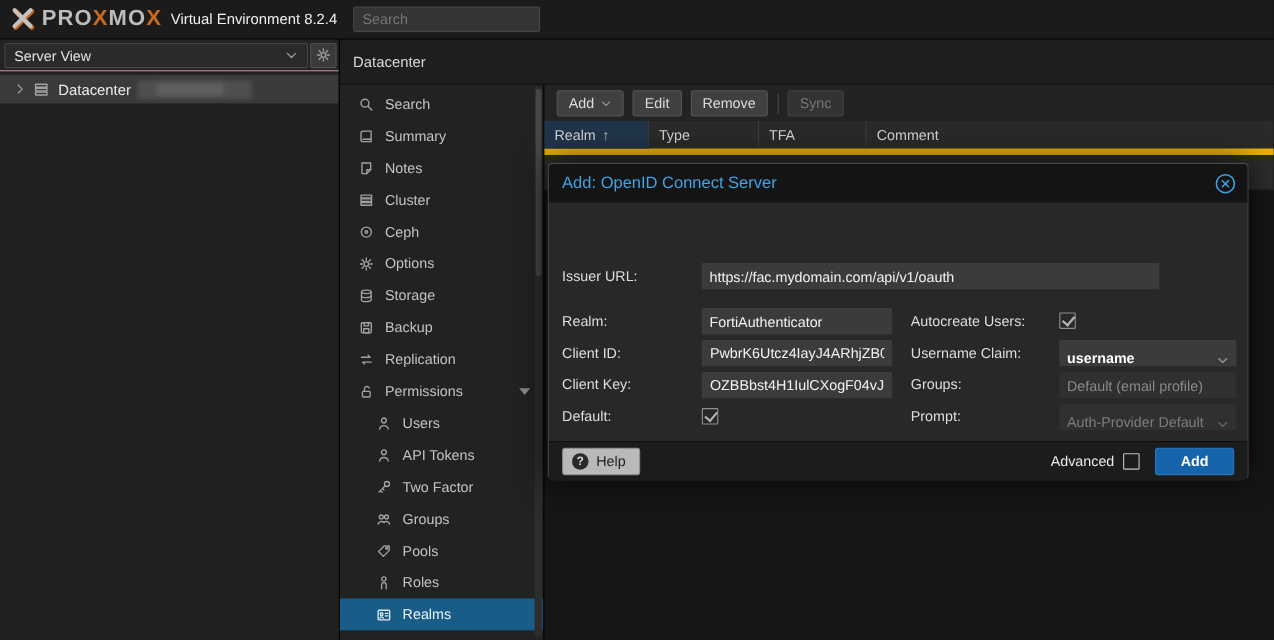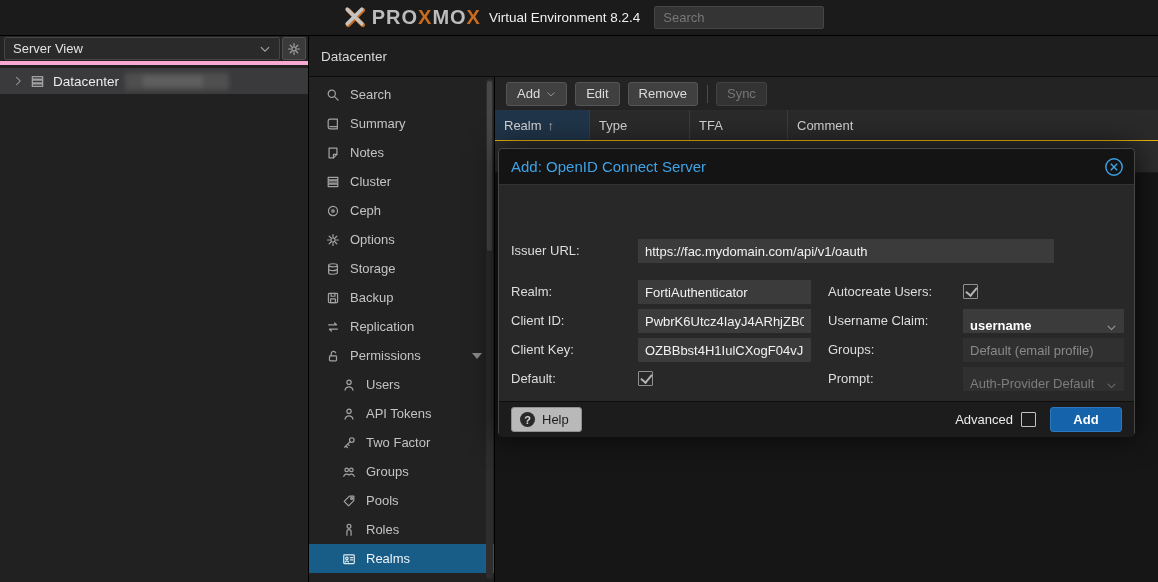--- a/index.html
+++ b/index.html
@@ -2,32 +2,32 @@
 <html><head>
 <meta charset="utf-8">
 <style>
   * { margin:0; padding:0; box-sizing:border-box; }
   html,body { width:1158px; height:582px; background:#161616; overflow:hidden;
               font-family:"Liberation Sans", sans-serif; font-size:13px; color:#c8c8c8; }
   .stage { position:relative; width:1158px; height:582px; }
 
   
   .topbar { position:absolute; left:0; top:0; width:1158px; height:36px; background:#1b1b1b;
-            border-bottom:1px solid #000; display:flex; align-items:center;justify-content:center; }
+            border-bottom:1px solid #000; display:flex; align-items:center; }
   .logo { margin-left:10px; display:flex; align-items:center; }
   .brand { margin-left:5px; font-weight:bold; font-size:20px; letter-spacing:1px; color:#bcbcbc; }
   .brand .bx { color:#c96b1f; }
   .product { margin-left:8px; color:#f0f0f0; font-size:13.5px; }
   .top-search { margin-left:14px; width:170px; height:23px; background:#343434; border:1px solid #454545;
                 border-radius:2px; color:#cfcfcf; padding:0 8px; font-size:13px; outline:none; }
   .top-search::placeholder { color:#777; }
 
   
   .left-toolbar { position:absolute; left:0; top:36px; width:308px; height:29px; background:#242424;
-                  border-bottom:4px solid #f9a8d4; display:flex; align-items:center; }
+                  border-bottom:1px solid #f9a8d4; display:flex; align-items:center; }
   .view-combo { margin-left:4px; width:276px; height:23px; background:#2a2a2a; border:1px solid #454545;
                 border-radius:2px; display:flex; align-items:center; padding:0 8px; color:#e2e2e2; }
   .view-combo .spacer { flex:1; }
   .gear-btn { margin-left:2px; width:24px; height:23px; background:#3a3a3a; border:1px solid #505050;
               border-radius:2px; display:flex; align-items:center; justify-content:center; }
 
   
   .tree { position:absolute; left:0; top:65px; width:308px; height:517px; background:#212121; }
   .tree-row { position:absolute; left:0; top:3px; width:308px; height:26px; background:#3a3a3c;
               display:flex; align-items:center; color:#ececec; }
@@ -60,21 +60,21 @@
   
   .content { position:absolute; left:494px; top:77px; width:664px; height:505px; background:#161616;
              border-left:1px solid #000; }
   .tb { height:33px; background:#232323; display:flex; align-items:center; }
   .btn { height:24px; background:#404040; border:1px solid #555; border-radius:3px; color:#dcdcdc;
          display:flex; align-items:center; padding:0 10px; margin-left:8px; font-size:13px; }
   .btn:first-child { margin-left:11px; }
   .btn .chev { margin-left:6px; }
   .btn.disabled { background:#333; border-color:#424242; color:#767676; }
   .tb-sep { width:1px; height:18px; background:#4a4a4a; margin-left:9px; }
-  .thead { height:31px; display:flex; background:#2a2a2a; border-bottom:1px solid #eab308; }
+  .thead { height:31px; display:flex; background:#2a2a2a; border-bottom:6px solid #eab308; }
   .th { display:flex; align-items:center; padding-left:9px; color:#d2d2d2; border-right:1px solid #3c3c3c; }
   .th.sorted { background:#20354a; }
   .th .arrow { margin-left:6px; color:#bdbdbd; }
   .trow-sel { height:32px; background:#2d2d2d; border-bottom:1px solid #1e1e1e; }
 
   
   .dialog { position:absolute; left:498px; top:148px; width:637px; height:288px; background:#282828;
             border:1px solid #474747; border-radius:4px; box-shadow:0 0 30px rgba(0,0,0,.75); }
   .dlg-title { position:absolute; left:0; top:0; width:100%; height:36px; background:#141414;
                border-radius:4px 4px 0 0; border-bottom:1px solid #333; display:flex; align-items:center; }

